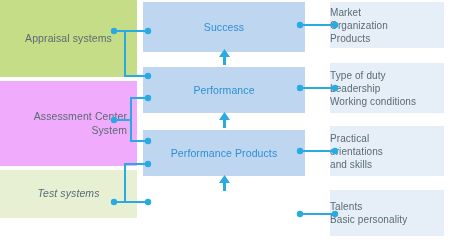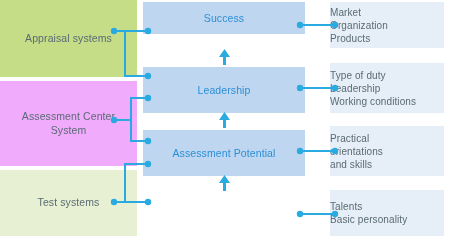--- a/index.html
+++ b/index.html
@@ -19,53 +19,53 @@
   }
 
   
   .cat-box {
     position: absolute;
     left: 0;
     width: 137px;
     display: flex;
     align-items: center;
     justify-content: center;
-    text-align: center;
+    text-align: right;
     box-sizing: border-box;
     padding: 0 10px;
   }
   .cat-label {
     font-size: 10.5px;
     line-height: 13.5px;
     color: #5a6b74;
     letter-spacing: 0.1px;
   }
   .cat-1 { top: 0px;   height: 77px;  background: #c5dd86; }
   .cat-2 { top: 81px;  height: 85px;  background: #f0abfc; }
-  .cat-3 { top: 170px; height: 66px;  background: #e8f0d4; }
+  .cat-3 { top: 170px; height: 48px;  background: #e8f0d4; font-style: italic; }
 
   
   .level-box {
     position: absolute;
     left: 143px;
     width: 162px;
     background: #bed6ef;
     display: flex;
     align-items: center;
     justify-content: center;
     box-sizing: border-box;
   }
   .level-label {
     font-size: 10.5px;
     line-height: 13px;
     color: #2d8fd6;
     letter-spacing: 0.1px;
     text-align: center;
   }
-  .lvl-1 { top: 2px;   height: 32px; }
+  .lvl-1 { top: 2px;   height: 50px; }
   .lvl-2 { top: 67px;  height: 46px; }
   .lvl-3 { top: 130px; height: 46px; }
   .lvl-4 { top: 193px; height: 43px; }
 
   
   .detail-box {
     position: absolute;
     left: 330px;
     width: 114px;
     background: #e6eef7;
@@ -110,24 +110,24 @@
 System</span>
   </div>
   <div class="cat-box cat-3">
     <span class="cat-label">Test systems</span>
   </div>
 
   <div class="level-box lvl-1">
     <span class="level-label">Success</span>
   </div>
   <div class="level-box lvl-2">
-    <span class="level-label">Leadership</span>
+    <span class="level-label">Performance</span>
   </div>
   <div class="level-box lvl-3">
-    <span class="level-label">Assessment Potential</span>
+    <span class="level-label">Performance Products</span>
   </div>
 
   <div class="detail-box det-1">
     <span class="detail-label">Market
 Organization
 Products</span>
   </div>
   <div class="detail-box det-2">
     <span class="detail-label">Type of duty
 Leadership

